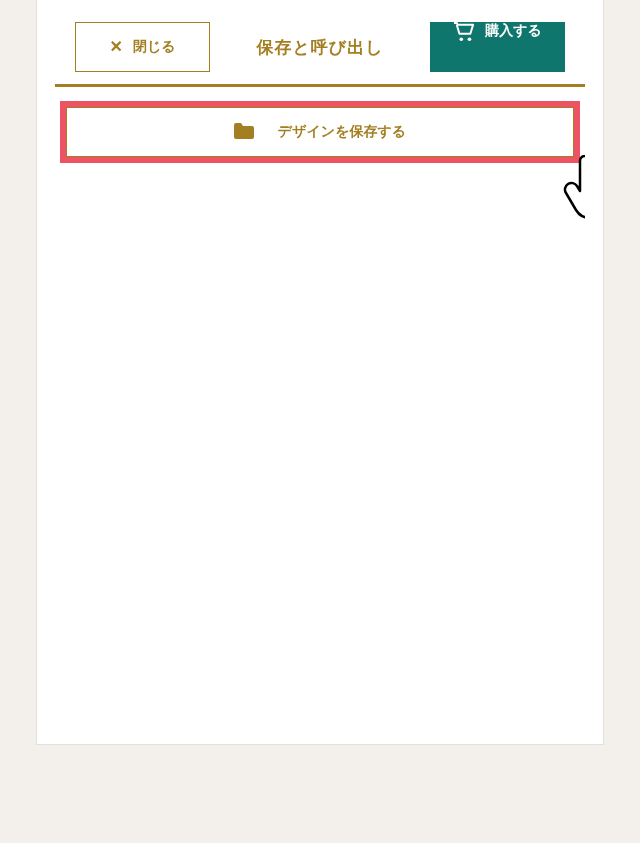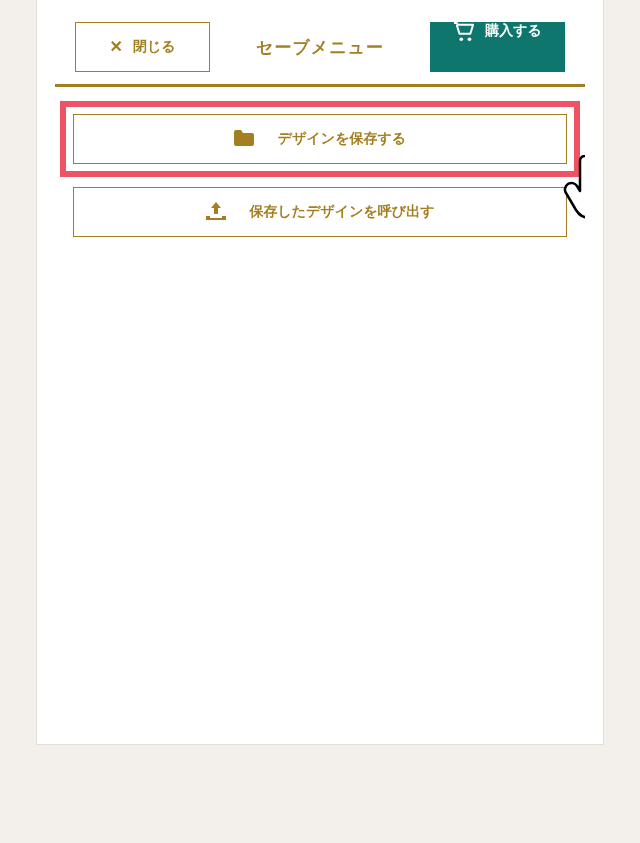--- a/index.html
+++ b/index.html
@@ -77,21 +77,20 @@
     }
     .section-title {
       text-align: center;
       color: #59585a;
       font-size: 15px;
       font-weight: 600;
       margin-bottom: 10px;
     }
     .highlight-box {
       border: 6px solid #ed5365;
-      padding: 7px;
       margin: 0 5px 10px 5px;
     }
     .menu-btn {
       border: 1.5px solid #a37f21;
       background: #fff;
       color: #a37f21;
       font-size: 14px;
       font-weight: 600;
       height: 50px;
       width: 100%;
@@ -123,21 +122,21 @@
 </head>
 <body>
 
 <div class="panel">
 
   <div class="header-row">
     <div class="close-btn">
       <span class="x-icon">✕</span>
       <span>閉じる</span>
     </div>
-    <div class="title">セーブメニュー</div>
+    <div class="title">保存と呼び出し</div>
     <div class="buy-btn">
       <span>
         <svg width="22" height="20" viewBox="0 0 24 22" fill="#fff">
           <path d="M1 1h3l1 2h17l-3 10H7L4 3" stroke="#fff" stroke-width="2.2" fill="none" stroke-linejoin="round"></path>
           <circle cx="9" cy="19" r="2"></circle>
           <circle cx="18" cy="19" r="2"></circle>
         </svg>
       </span>
       <span>購入する</span>
     </div>
@@ -152,31 +151,20 @@
       <div class="menu-btn">
         <span>
           <svg width="20" height="16" viewBox="0 0 20 16" fill="#a37f21">
             <path d="M0 2a2 2 0 0 1 2-2h5l2 3h9a2 2 0 0 1 2 2v9a2 2 0 0 1-2 2H2a2 2 0 0 1-2-2V2z"></path>
           </svg>
         </span>
         <span>デザインを保存する</span>
       </div>
     </div>
 
-    <div class="load-row">
-      <div class="menu-btn">
-        <span>
-          <svg width="20" height="18" viewBox="0 0 20 18" fill="#a37f21">
-            <path d="M10 0l5 6h-3v6H8V6H5l5-6z"></path>
-            <path d="M0 14h4v2h12v-2h4v4H0v-4z"></path>
-          </svg>
-        </span>
-        <span>保存したデザインを呼び出す</span>
-      </div>
-    </div>
 
     <div class="pointer">
       <svg width="60" height="66" viewBox="0 0 60 66">
         <path d="M20 6
                  C20 3 22 1 25 1
                  C28 1 30 3 30 6
                  L30 22
                  C30 20 32 18 34.5 18
                  C37 18 39 20 39 22
                  L39 25

